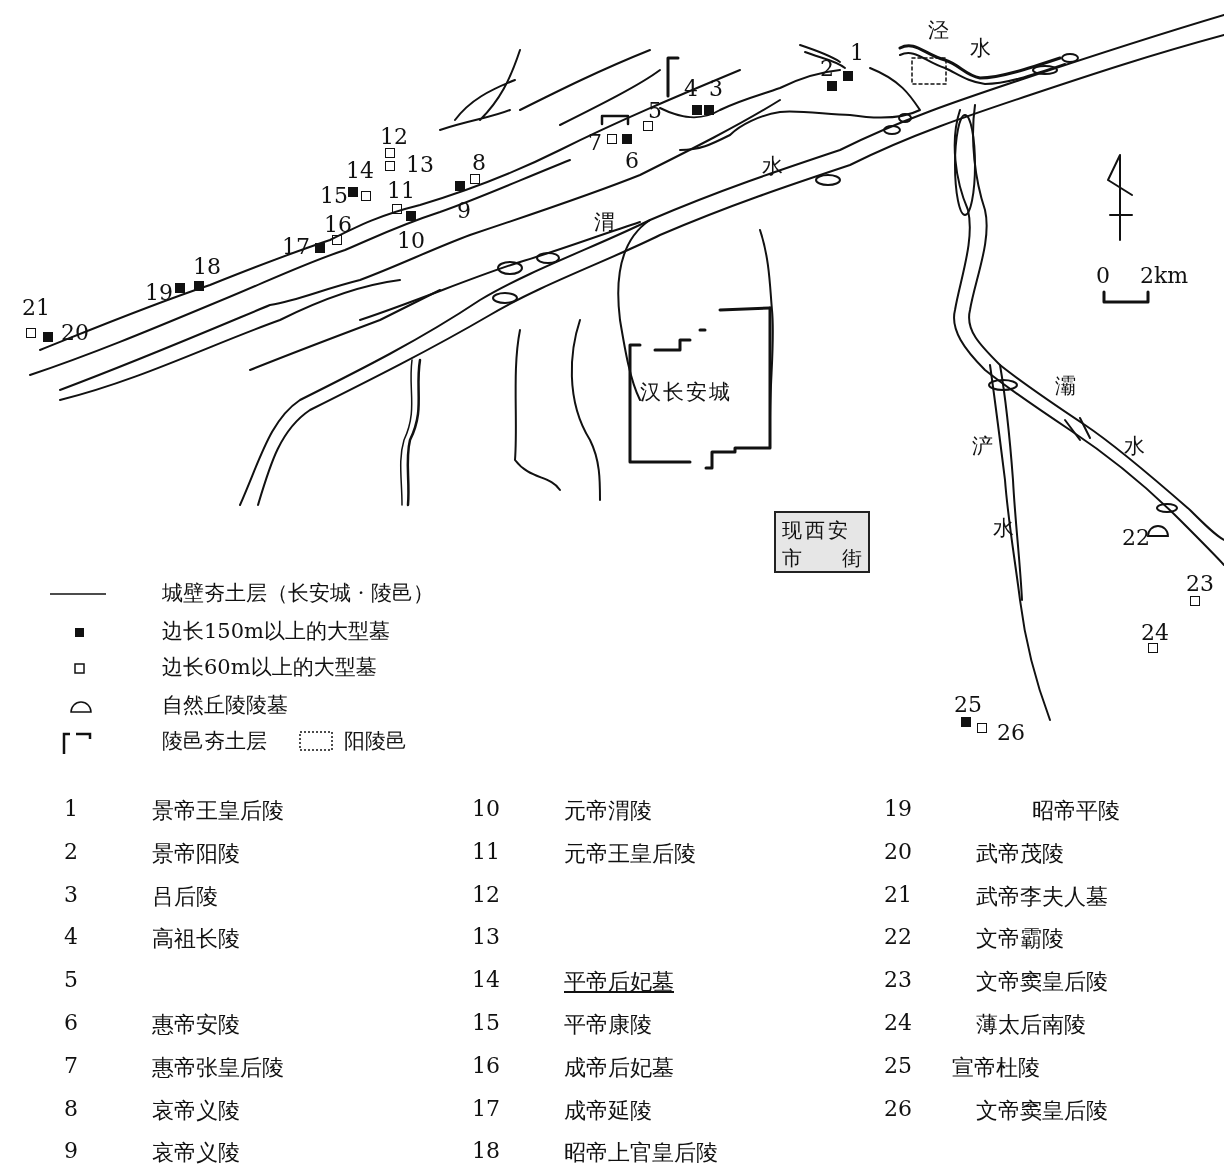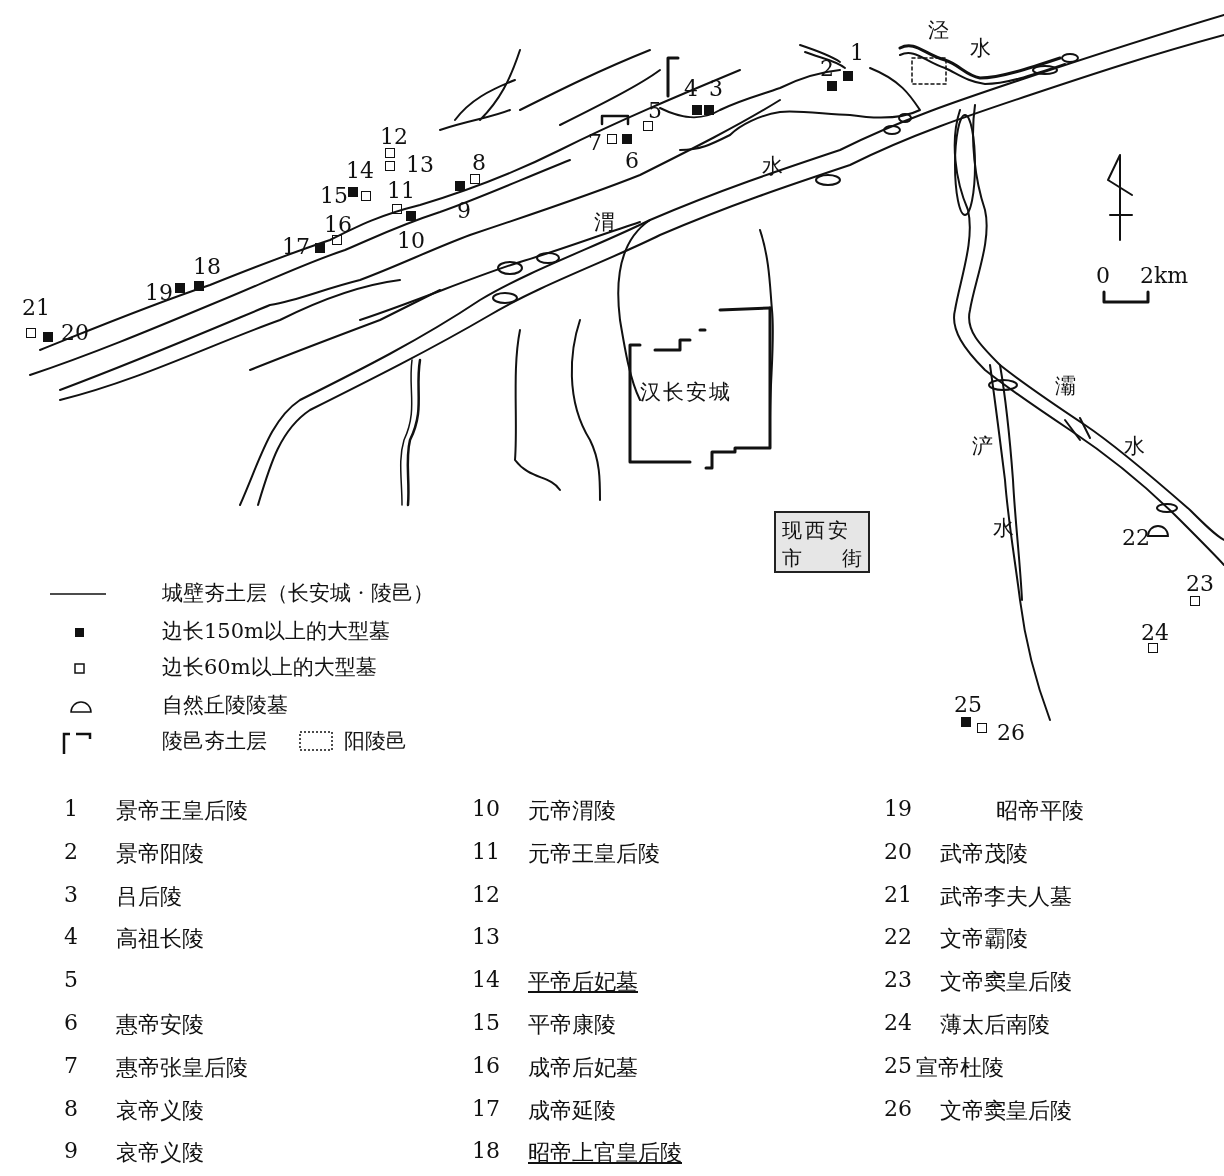--- a/index.html
+++ b/index.html
@@ -14,21 +14,21 @@
   .modern-box .r1 { position:absolute; left:6px; top:4px; letter-spacing:3px; }
   .modern-box .r2 { position:absolute; left:6px; top:32px; width:80px; display:flex; justify-content:space-between; }
   .scale-txt { position:absolute; font-size:22px; }
   .legend { position:absolute; left:40px; top:578px; }
   .leg-row { position:absolute; left:0; height:30px; display:flex; align-items:center; font-size:21px; white-space:nowrap; }
   .leg-sym { position:absolute; left:0; width:70px; height:30px; }
   .leg-txt { position:absolute; left:82px;margin-left:40px; }
   .tomb-list { position:absolute; top:796px; left:0; width:1224px; height:380px; }
   .t-item { position:absolute; height:30px; font-size:22px; white-space:nowrap; }
   .t-num { position:absolute; left:0; width:40px; text-align:left; }
-  .t-name { position:absolute; }
+  .t-name { position:absolute;margin-left:36px; }
 </style>
 </head>
 <body>
 
 <div id="map">
   <svg width="1224" height="780" viewBox="0 0 1224 780" style="position:absolute;left:0;top:0" fill="none" stroke="#111" stroke-width="2" stroke-linejoin="round" stroke-linecap="round">
 
     <path d="M40,350 C90,330 150,305 210,285 C260,265 300,250 330,240 C360,225 380,215 420,205 C470,190 520,170 560,150 C620,120 680,95 740,70"></path>
     <path d="M30,375 C90,355 150,330 210,305 C260,285 300,265 345,250 C380,235 400,225 440,212 C480,198 520,180 570,160"></path>
     <path d="M60,390 C140,360 210,330 270,305 C300,300 320,290 360,280 C400,265 430,250 470,235 C530,215 590,195 640,175 C690,150 740,125 780,100"></path>
@@ -272,21 +272,21 @@
       <div class="t-item" style="top: 256.8px; left: 0px;">
         <span class="t-num" style="left: 472px;">16</span>
         <span class="t-name" style="left: 528px;">成帝后妃墓</span>
       </div>
       <div class="t-item" style="top: 299.6px; left: 0px;">
         <span class="t-num" style="left: 472px;">17</span>
         <span class="t-name" style="left: 528px; text-align: center;">成帝延陵</span>
       </div>
       <div class="t-item" style="top: 342.4px; left: 0px;">
         <span class="t-num" style="left: 472px;">18</span>
-        <span class="t-name" style="left: 528px; text-decoration: underline;">昭帝上官皇后陵</span>
+        <span class="t-name" style="left: 528px;">昭帝上官皇后陵</span>
       </div>
     </div>
   <div id="col3">
       <div class="t-item" style="top: 0px; left: 0px;">
         <span class="t-num" style="left: 884px;">19</span>
         <span class="t-name" style="left: 996px;">昭帝平陵</span>
       </div>
       <div class="t-item" style="top: 42.8px; left: 0px;">
         <span class="t-num" style="left: 884px;">20</span>
         <span class="t-name" style="left: 940px;">武帝茂陵</span>

